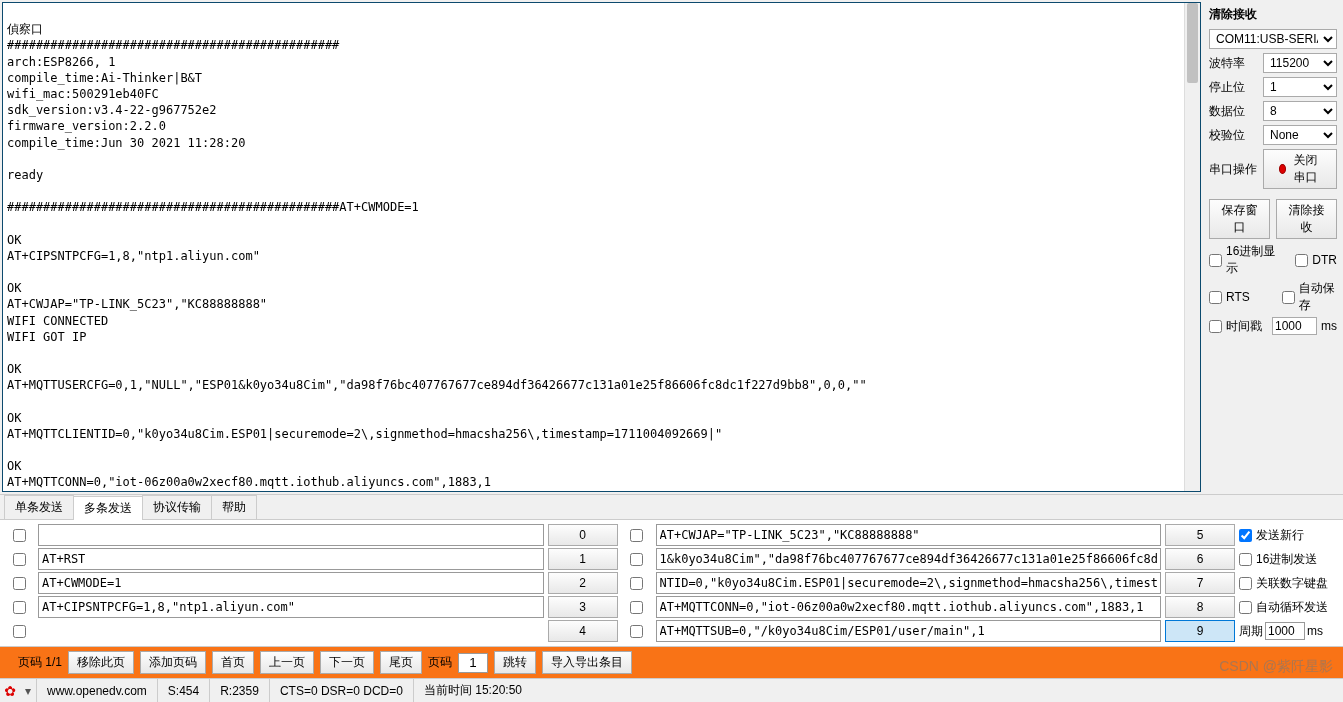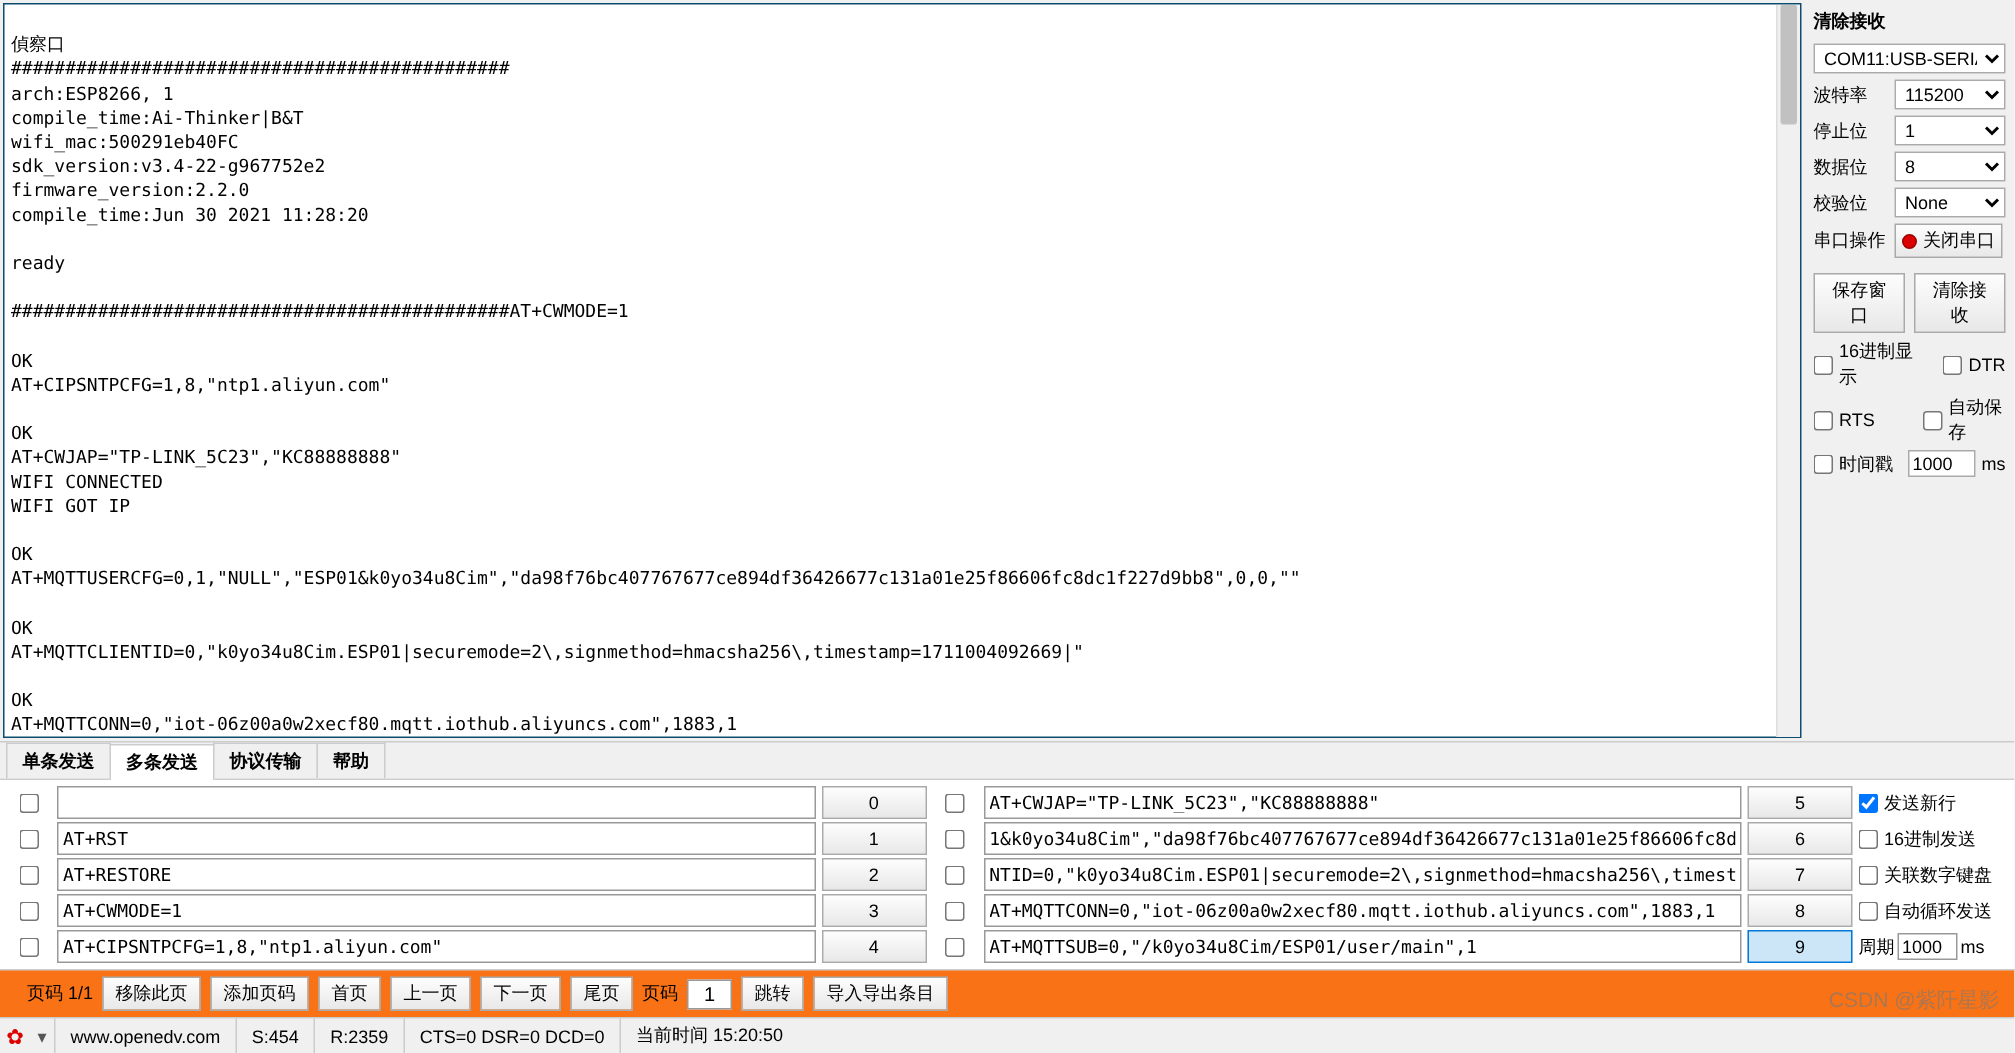--- a/index.html
+++ b/index.html
@@ -8,28 +8,28 @@
 .left-panel { flex: 1; background: #fff; border: 1px solid #0c4a6e; margin: 2px; position: relative; overflow: hidden; }
 .console { padding: 2px 4px; font-family: "SimSun", monospace; font-size: 12px; line-height: 1.35; white-space: pre-wrap; overflow-y: auto; height: 100%; }
 .scrollbar-v { position: absolute; right: 0; top: 0; bottom: 0; width: 16px; background: #f0f0f0; border-left: 1px solid #ddd; }
 .scrollbar-v .thumb { position: absolute; top: 0; left: 2px; right: 2px; height: 80px; background: #c1c1c1; border-radius: 2px; }
 .right-panel { width: 140px; padding: 6px; background: #f0f0f0; }
 .right-panel .row { display: flex; align-items: center; margin-bottom: 4px; gap: 4px; }
 .right-panel .lbl { width: 50px; flex-shrink: 0; }
 .right-panel select, .right-panel input[type=text] { flex: 1; min-width: 0; font-size: 12px; border: 1px solid #aaa; padding: 1px 2px; background: #fff; }
 .right-panel .section-title { font-weight: bold; margin-bottom: 6px; }
 .btn { border: 1px solid #aaa; background: linear-gradient(#fdfdfd,#e8e8e8); padding: 2px 6px; cursor: pointer; font-size: 12px; }
-.btn-port { display: flex; align-items: center; gap: 4px; padding: 2px 4px; }
+.btn-port { display: flex; align-items: center; gap: 4px; padding: 2px 15px; }
 .red-dot { width: 10px; height: 10px; border-radius: 50%; background: #d00; border: 1px solid #900; display: inline-block; }
 .chk-row { display: flex; align-items: center; gap: 4px; margin-bottom: 3px; }
 .chk-row input[type=checkbox] { margin: 0; }
 
 .tabs-area { display: flex; flex-direction: column; background: #f0f0f0; border-top: 1px solid #ccc; }
 .tabs-head { display: flex; align-items: flex-end; padding-left: 4px; }
-.tab { padding: 3px 10px; border: 1px solid #ccc; border-bottom: none; background: #f0f0f0; margin-right: -1px; cursor: pointer; font-weight: bold; }
+.tab { padding: 3px 10px; border: 1px solid #ccc; border-bottom: none; background: #f0f0f0; margin-right: -1px; cursor: pointer; }
 .tab.active { background: #fff; position: relative; top: 1px; }
 .send-body { display: flex; gap: 4px; padding: 4px; background: #fff; border-top: 1px solid #ccc; }
 .send-col { display: flex; flex-direction: column; gap: 2px; }
 .send-col.chk { width: 30px; align-items: center; }
 .send-col.chk .cell { height: 22px; display:flex; align-items:center; justify-content:center; }
 .send-col.inp { flex: 1; }
 .send-col.inp input { height: 22px; width: 100%; border: 1px solid #999; padding: 0 3px; font-family: "SimSun", monospace; font-size: 12px; }
 .send-col.numbtn .nbtn { height: 22px; width: 70px; border: 1px solid #aaa; background: linear-gradient(#fdfdfd,#e8e8e8); font-size: 12px; cursor: pointer; }
 .send-col.numbtn .nbtn.selected { border: 1px solid #0078d7; background: #cde6f7; }
 .send-col.opts { width: 100px; }
@@ -170,21 +170,20 @@
       <div class="cell">
           <input type="checkbox" style="">
         </div>
       <div class="cell">
           <input type="checkbox" style="">
         </div>
     </div>
     <div class="send-col inp">
       <input value="" style="">
       <input value="AT+RST" style="">
-      <input value="AT+RESTORE" style="">
       <input value="AT+CWMODE=1" style="">
       <input value="AT+CIPSNTPCFG=1,8,&quot;ntp1.aliyun.com&quot;" style="">
     </div>
     <div class="send-col numbtn">
       <button class="nbtn">0</button>
       <button class="nbtn">1</button>
       <button class="nbtn">2</button>
       <button class="nbtn">3</button>
       <button class="nbtn">4</button>
     </div>

